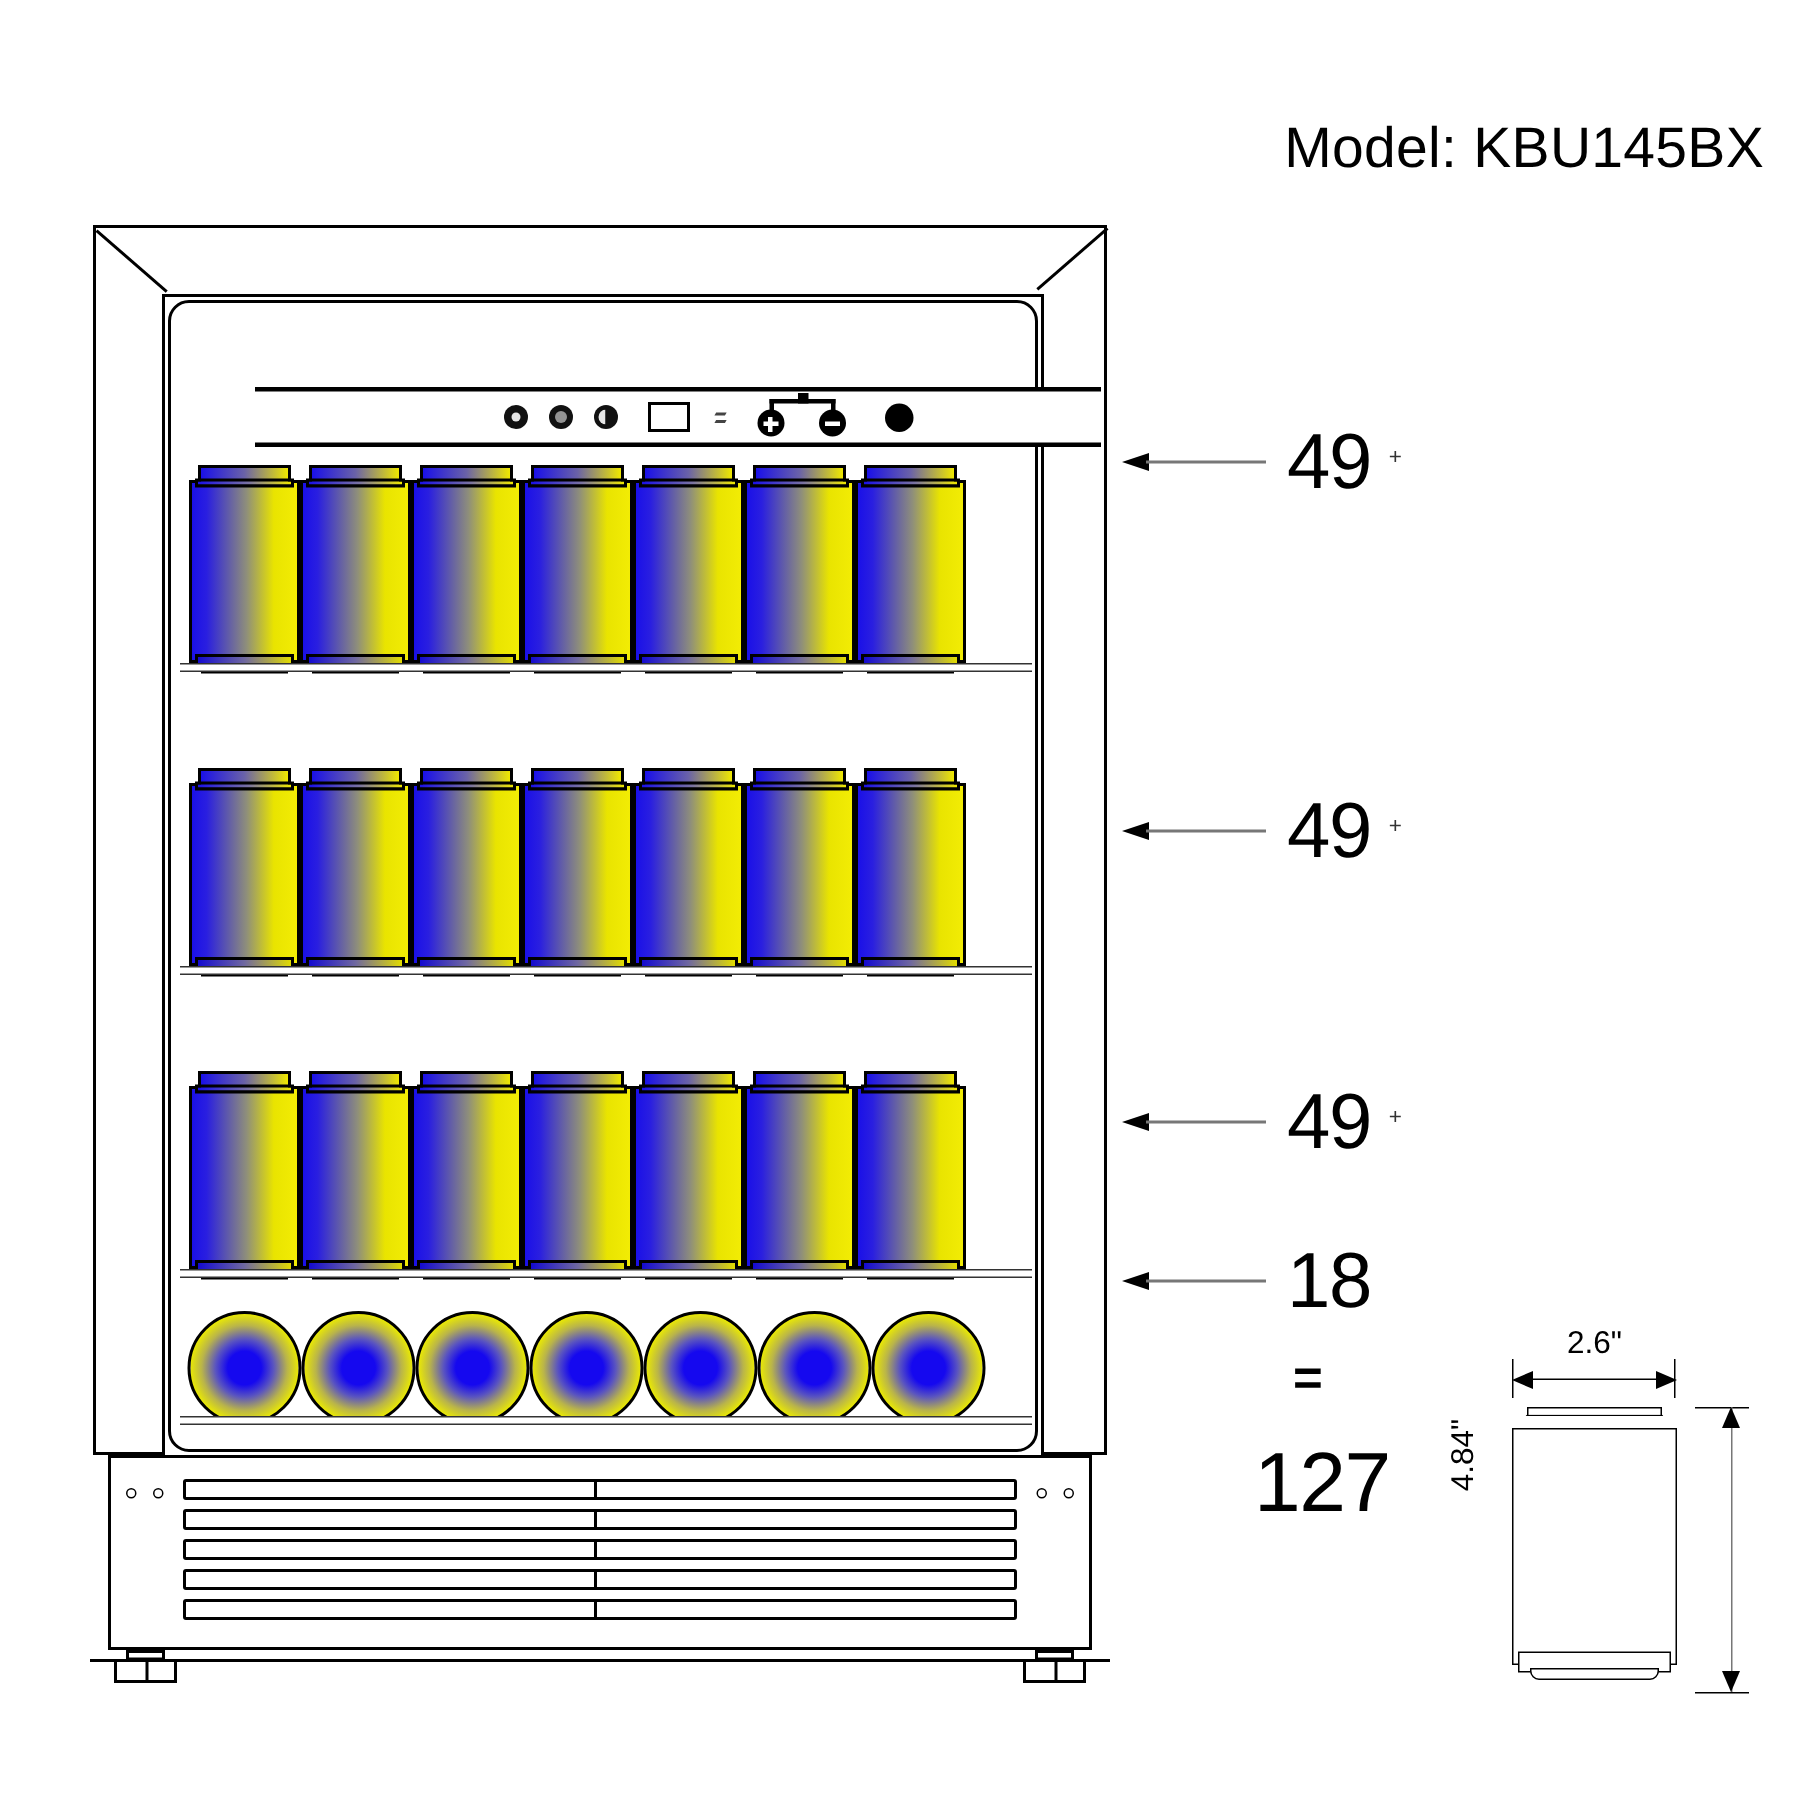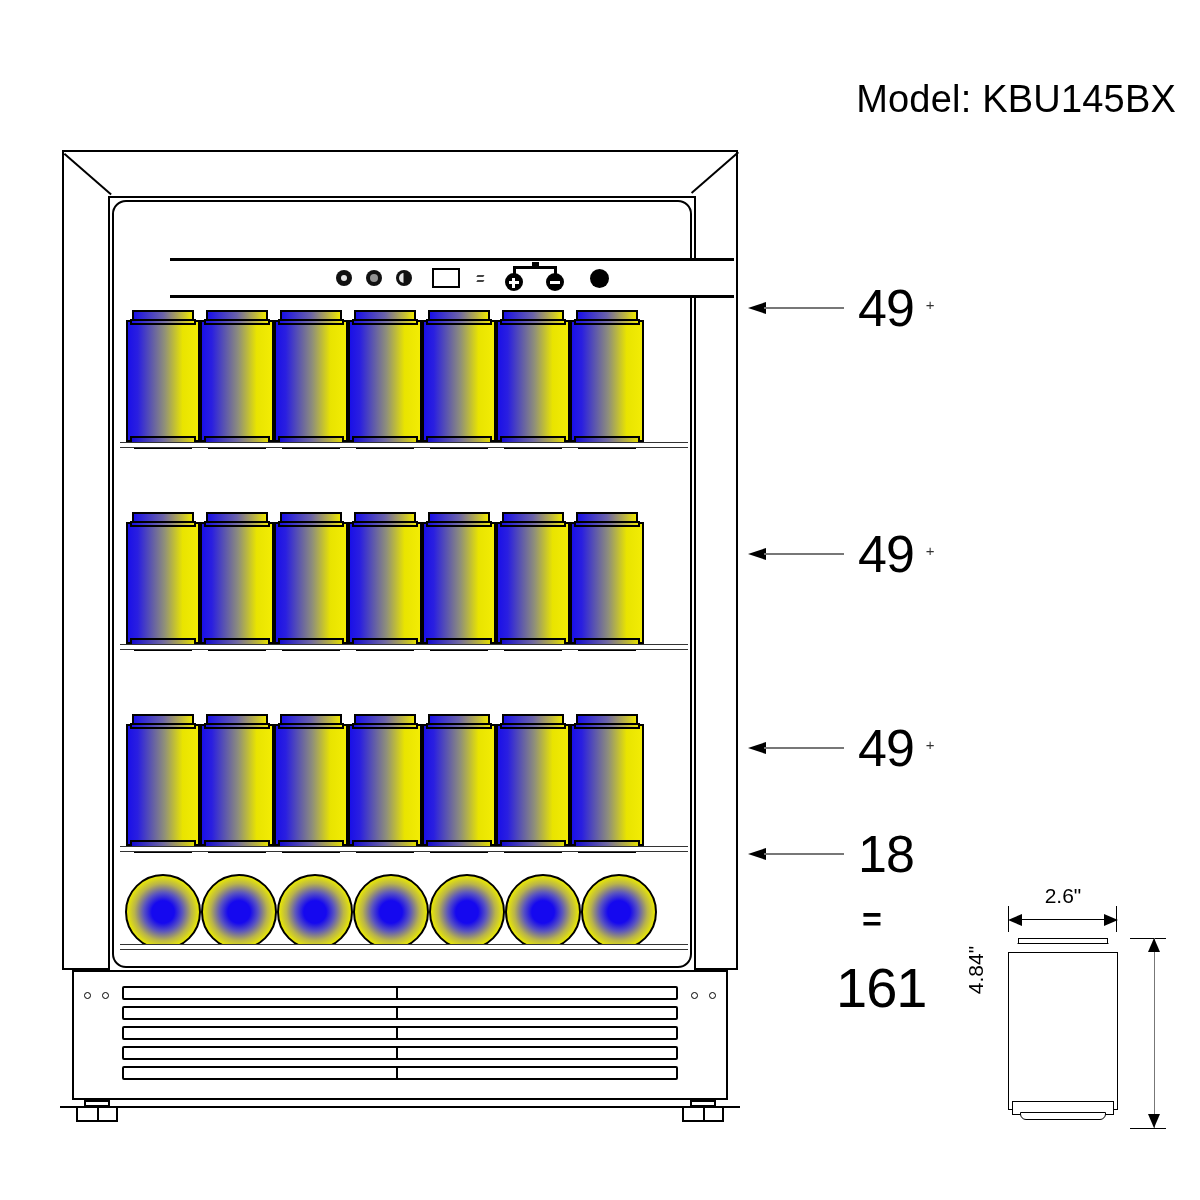--- a/index.html
+++ b/index.html
@@ -416,21 +416,21 @@
       <span class="lead">
         <span class="head"></span>
         <span class="line"></span>
       </span>
       <span class="qty">18</span>
       <span class="plus"></span>
     </div>
   </div>
 
 <div class="eq" style="left:862px;top:900px;">=</div>
-<div class="total" style="left:836px;top:955px;">161</div>
+<div class="total" style="left:836px;top:955px;">127</div>
 
 <div id="can-spec">
   <div class="wext" style="left:8px;"></div>
   <div class="wext" style="left:116px;"></div>
   <div class="wdim">
     <span class="ah l"></span>
       <span class="wl"></span>
       <span class="ah r"></span>
   </div>
   <div class="wlabel">2.6"</div>

